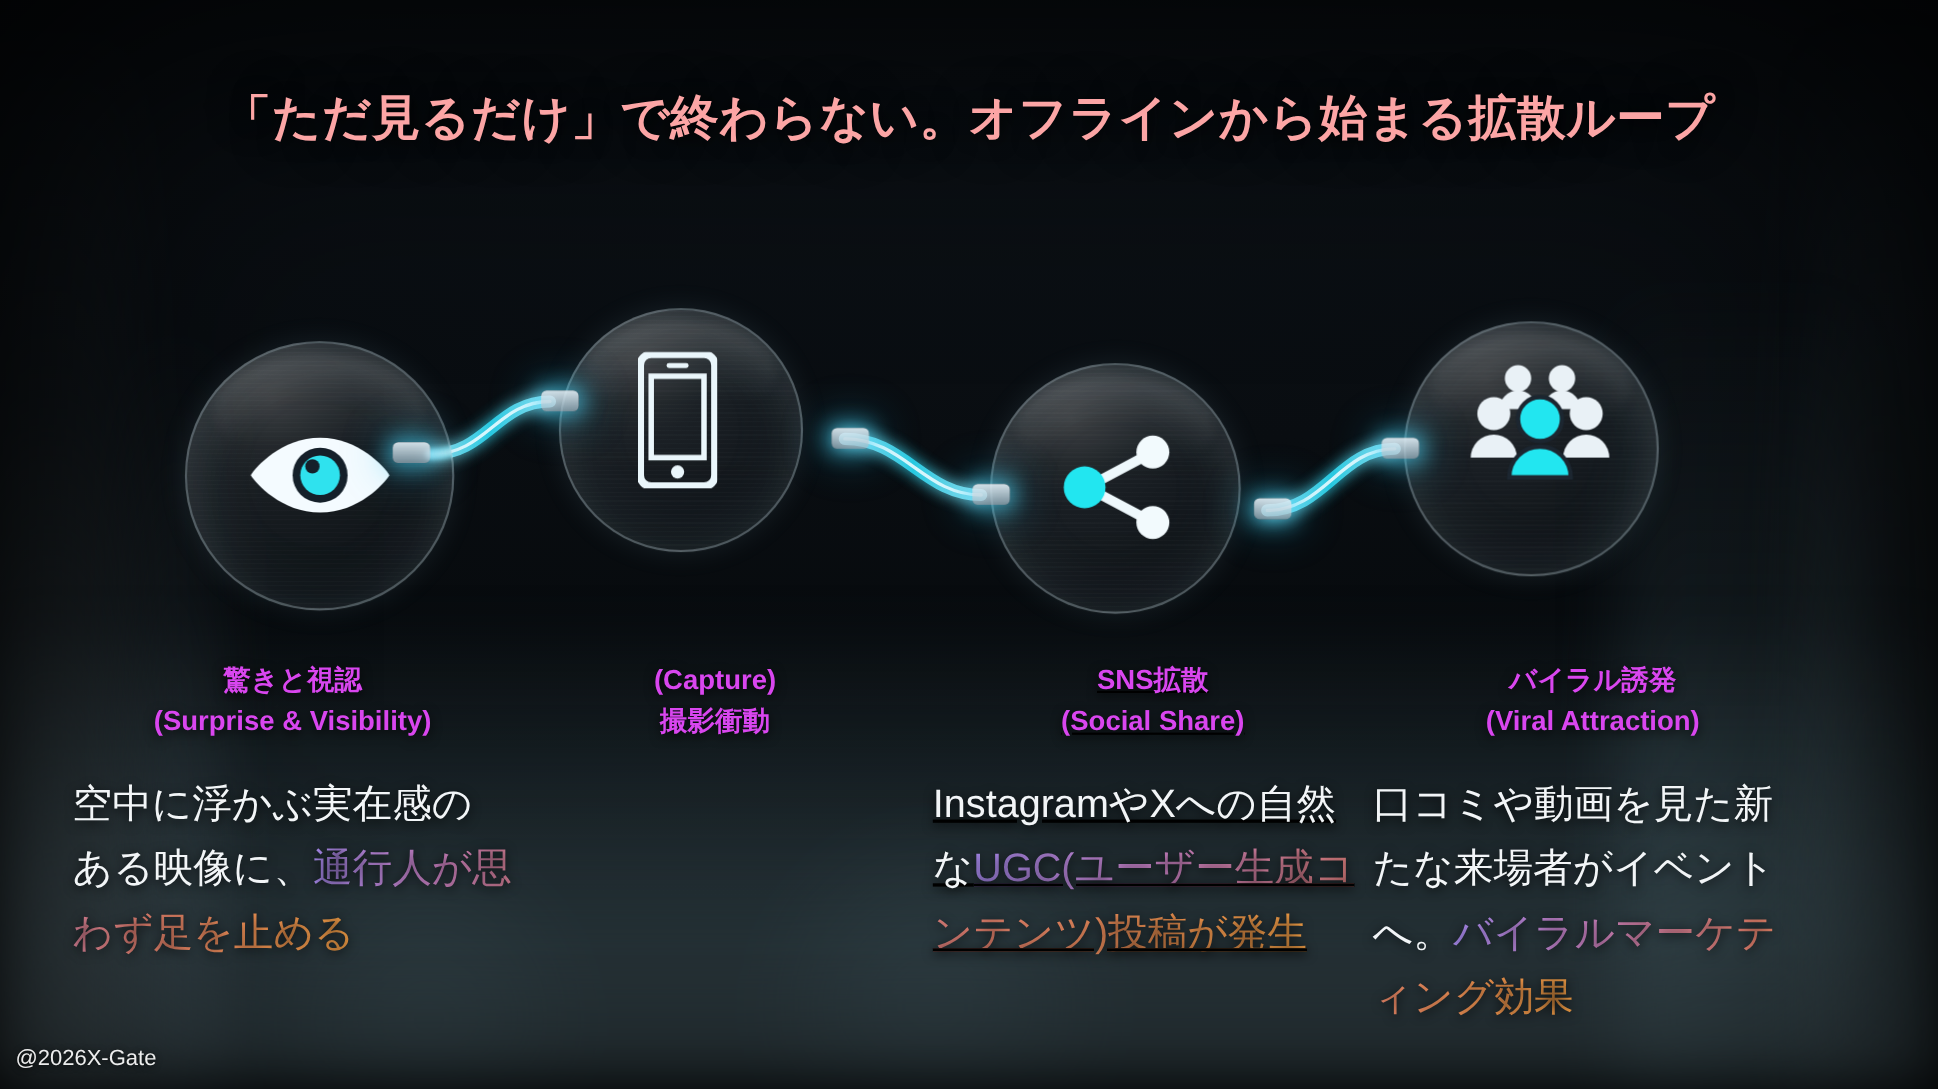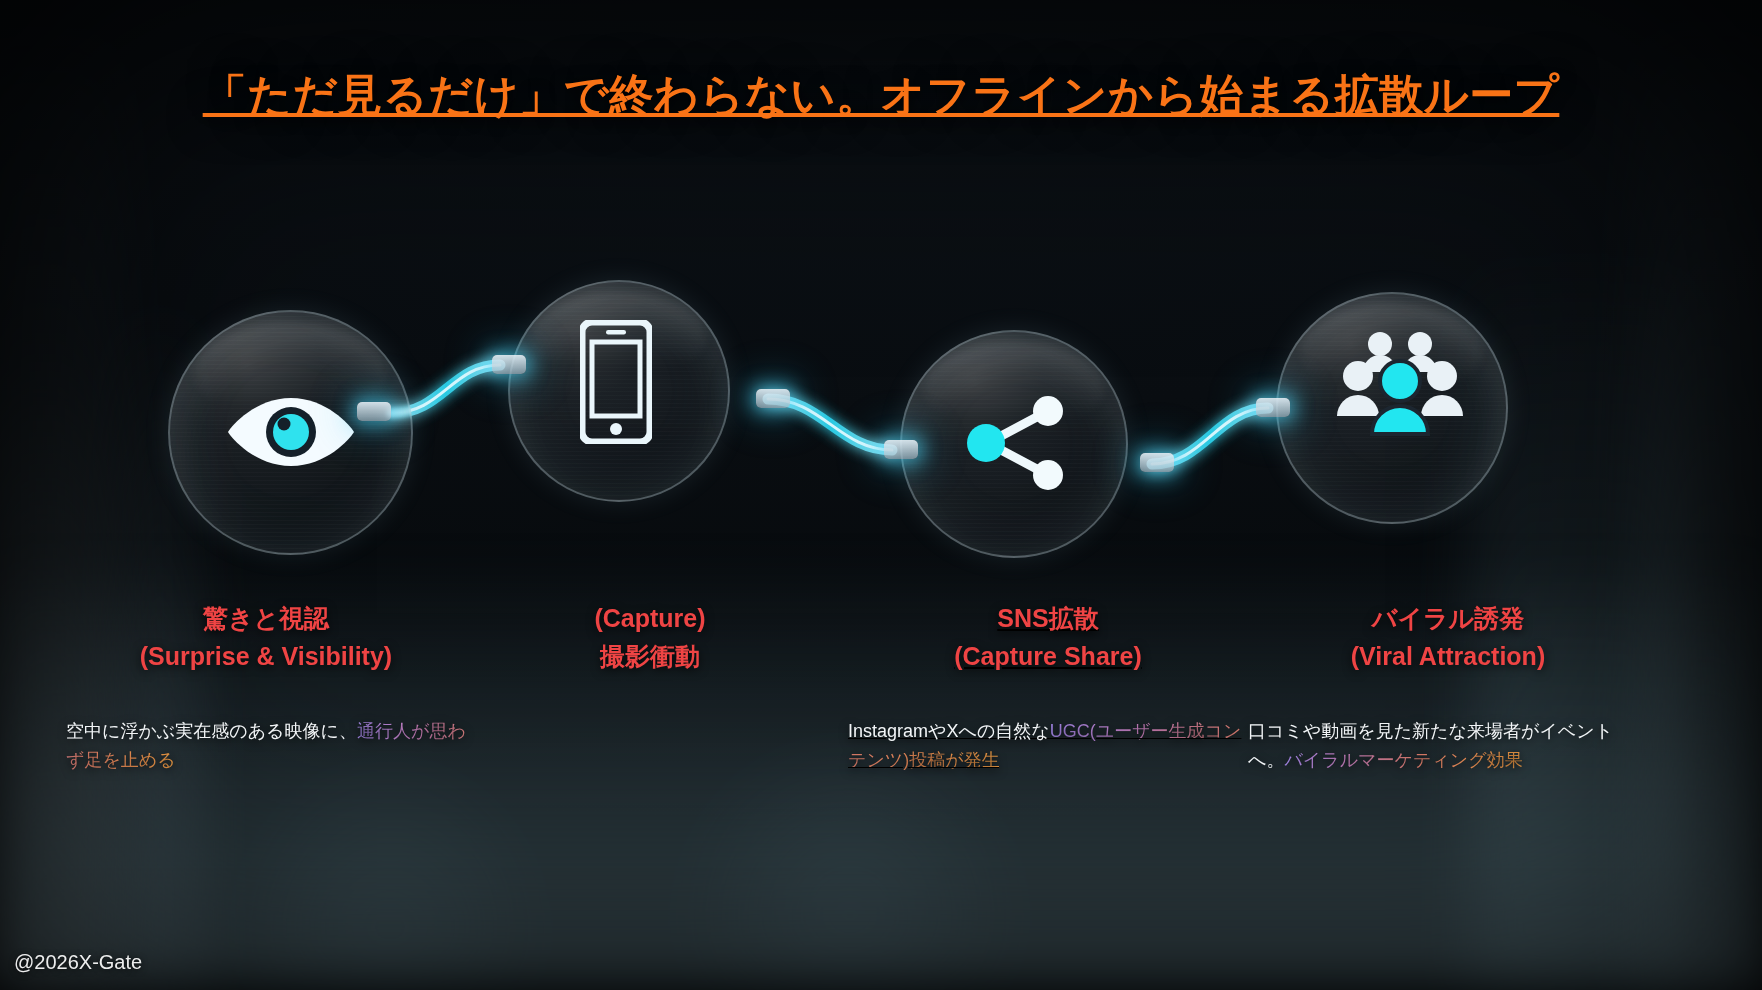--- a/index.html
+++ b/index.html
@@ -35,27 +35,26 @@
   .s4{ left:1640px; top:0; width:140px; height:990px;
        background:linear-gradient(180deg,rgba(120,150,165,0) 0%,rgba(140,172,185,.18) 50%,rgba(150,182,195,.34) 100%); }
   .s5{ left:640px; top:620px; width:420px; height:370px;
        background:radial-gradient(60% 70% at 50% 80%, rgba(120,160,175,.30), rgba(0,0,0,0) 70%); }
   .s6{ left:200px; top:620px; width:380px; height:370px;
        background:radial-gradient(60% 70% at 50% 85%, rgba(120,158,170,.26), rgba(0,0,0,0) 70%); }
   .vig{ inset:0; box-shadow:inset 0 0 260px 70px rgba(0,0,0,.78); }
 
   
   #title{
-    position:absolute; left:0; right:0; top:66px;
+    position:absolute; left:0; right:0; top:78px;
     text-align:center;
-    font-size:44px; font-weight:700; color:#f97316;
+    font-size:44px; font-weight:700; color:#fca5a5;
     letter-spacing:.5px;
     text-shadow:0 2px 16px rgba(0,0,0,.85), 0 0 40px rgba(0,0,0,.6);
     white-space:nowrap;
-    text-decoration:underline;
   }
 
   
   #flow{ position:absolute; left:0; top:280px; width:1762px; height:260px; }
   .node{ position:absolute; top:0; }
   .orb{
     position:absolute; border-radius:50%;
     background:
       radial-gradient(120% 120% at 32% 22%, rgba(255,255,255,.16) 0%, rgba(190,210,220,.10) 26%, rgba(120,140,150,.085) 55%, rgba(60,75,85,.10) 100%);
     border:2px solid rgba(205,225,235,.34);
@@ -85,26 +84,26 @@
     position:absolute; width:34px; height:19px; border-radius:5px;
     background:linear-gradient(180deg,rgba(225,240,248,.92),rgba(150,180,195,.72));
     box-shadow:0 0 18px 5px rgba(80,220,255,.55), 0 0 40px 10px rgba(40,190,230,.25);
     filter:blur(.4px);
   }
 
   
   #captions{ position:absolute; left:0; top:600px; width:1762px; height:390px; }
   .col{ position:absolute; top:0; }
   .cap-title{
-    text-align:center; color:#ef4444; font-weight:700; font-size:25px;
+    text-align:center; color:#d946ef; font-weight:700; font-size:25px;
     line-height:1.5; text-shadow:0 2px 10px rgba(0,0,0,.8);
   }
   .cap-body{
-    margin-top:42px;
-    color:#f2f5f7; font-size:18px; line-height:1.62;
+    margin-top:27px;
+    color:#f2f5f7; font-size:36px; line-height:1.62;
     text-shadow:0 2px 10px rgba(0,0,0,.8);
   }
   .hl{
     background:linear-gradient(90deg,#a98bf0 0%,#c77fbe 26%,#e3806f 56%,#f09350 82%,#f4a046 100%);
     -webkit-background-clip:text; background-clip:text;
     -webkit-text-fill-color:transparent; color:transparent;
   }
 
   
   #wm{
@@ -243,21 +242,21 @@
   <div class="col" style="left:450px; width:400px;">
     <div class="cap-title">
       <div>(Capture)</div>
       <div>撮影衝動</div>
     </div>
   </div>
 
   <div class="col" style="left:848px; width:400px;text-decoration:underline;">
     <div class="cap-title">
       <div>SNS拡散</div>
-      <div>(Capture Share)</div>
+      <div>(Social Share)</div>
     </div>
     <p class="cap-body"><span>InstagramやXへの自然な</span><span class="hl">UGC(ユーザー生成コンテンツ)投稿が発生</span></p>
   </div>
 
   <div class="col" style="left:1248px; width:400px;">
     <div class="cap-title">
       <div>バイラル誘発</div>
       <div>(Viral Attraction)</div>
     </div>
     <p class="cap-body"><span>口コミや動画を見た新たな来場者がイベントへ。</span><span class="hl">バイラルマーケティング効果</span></p>

